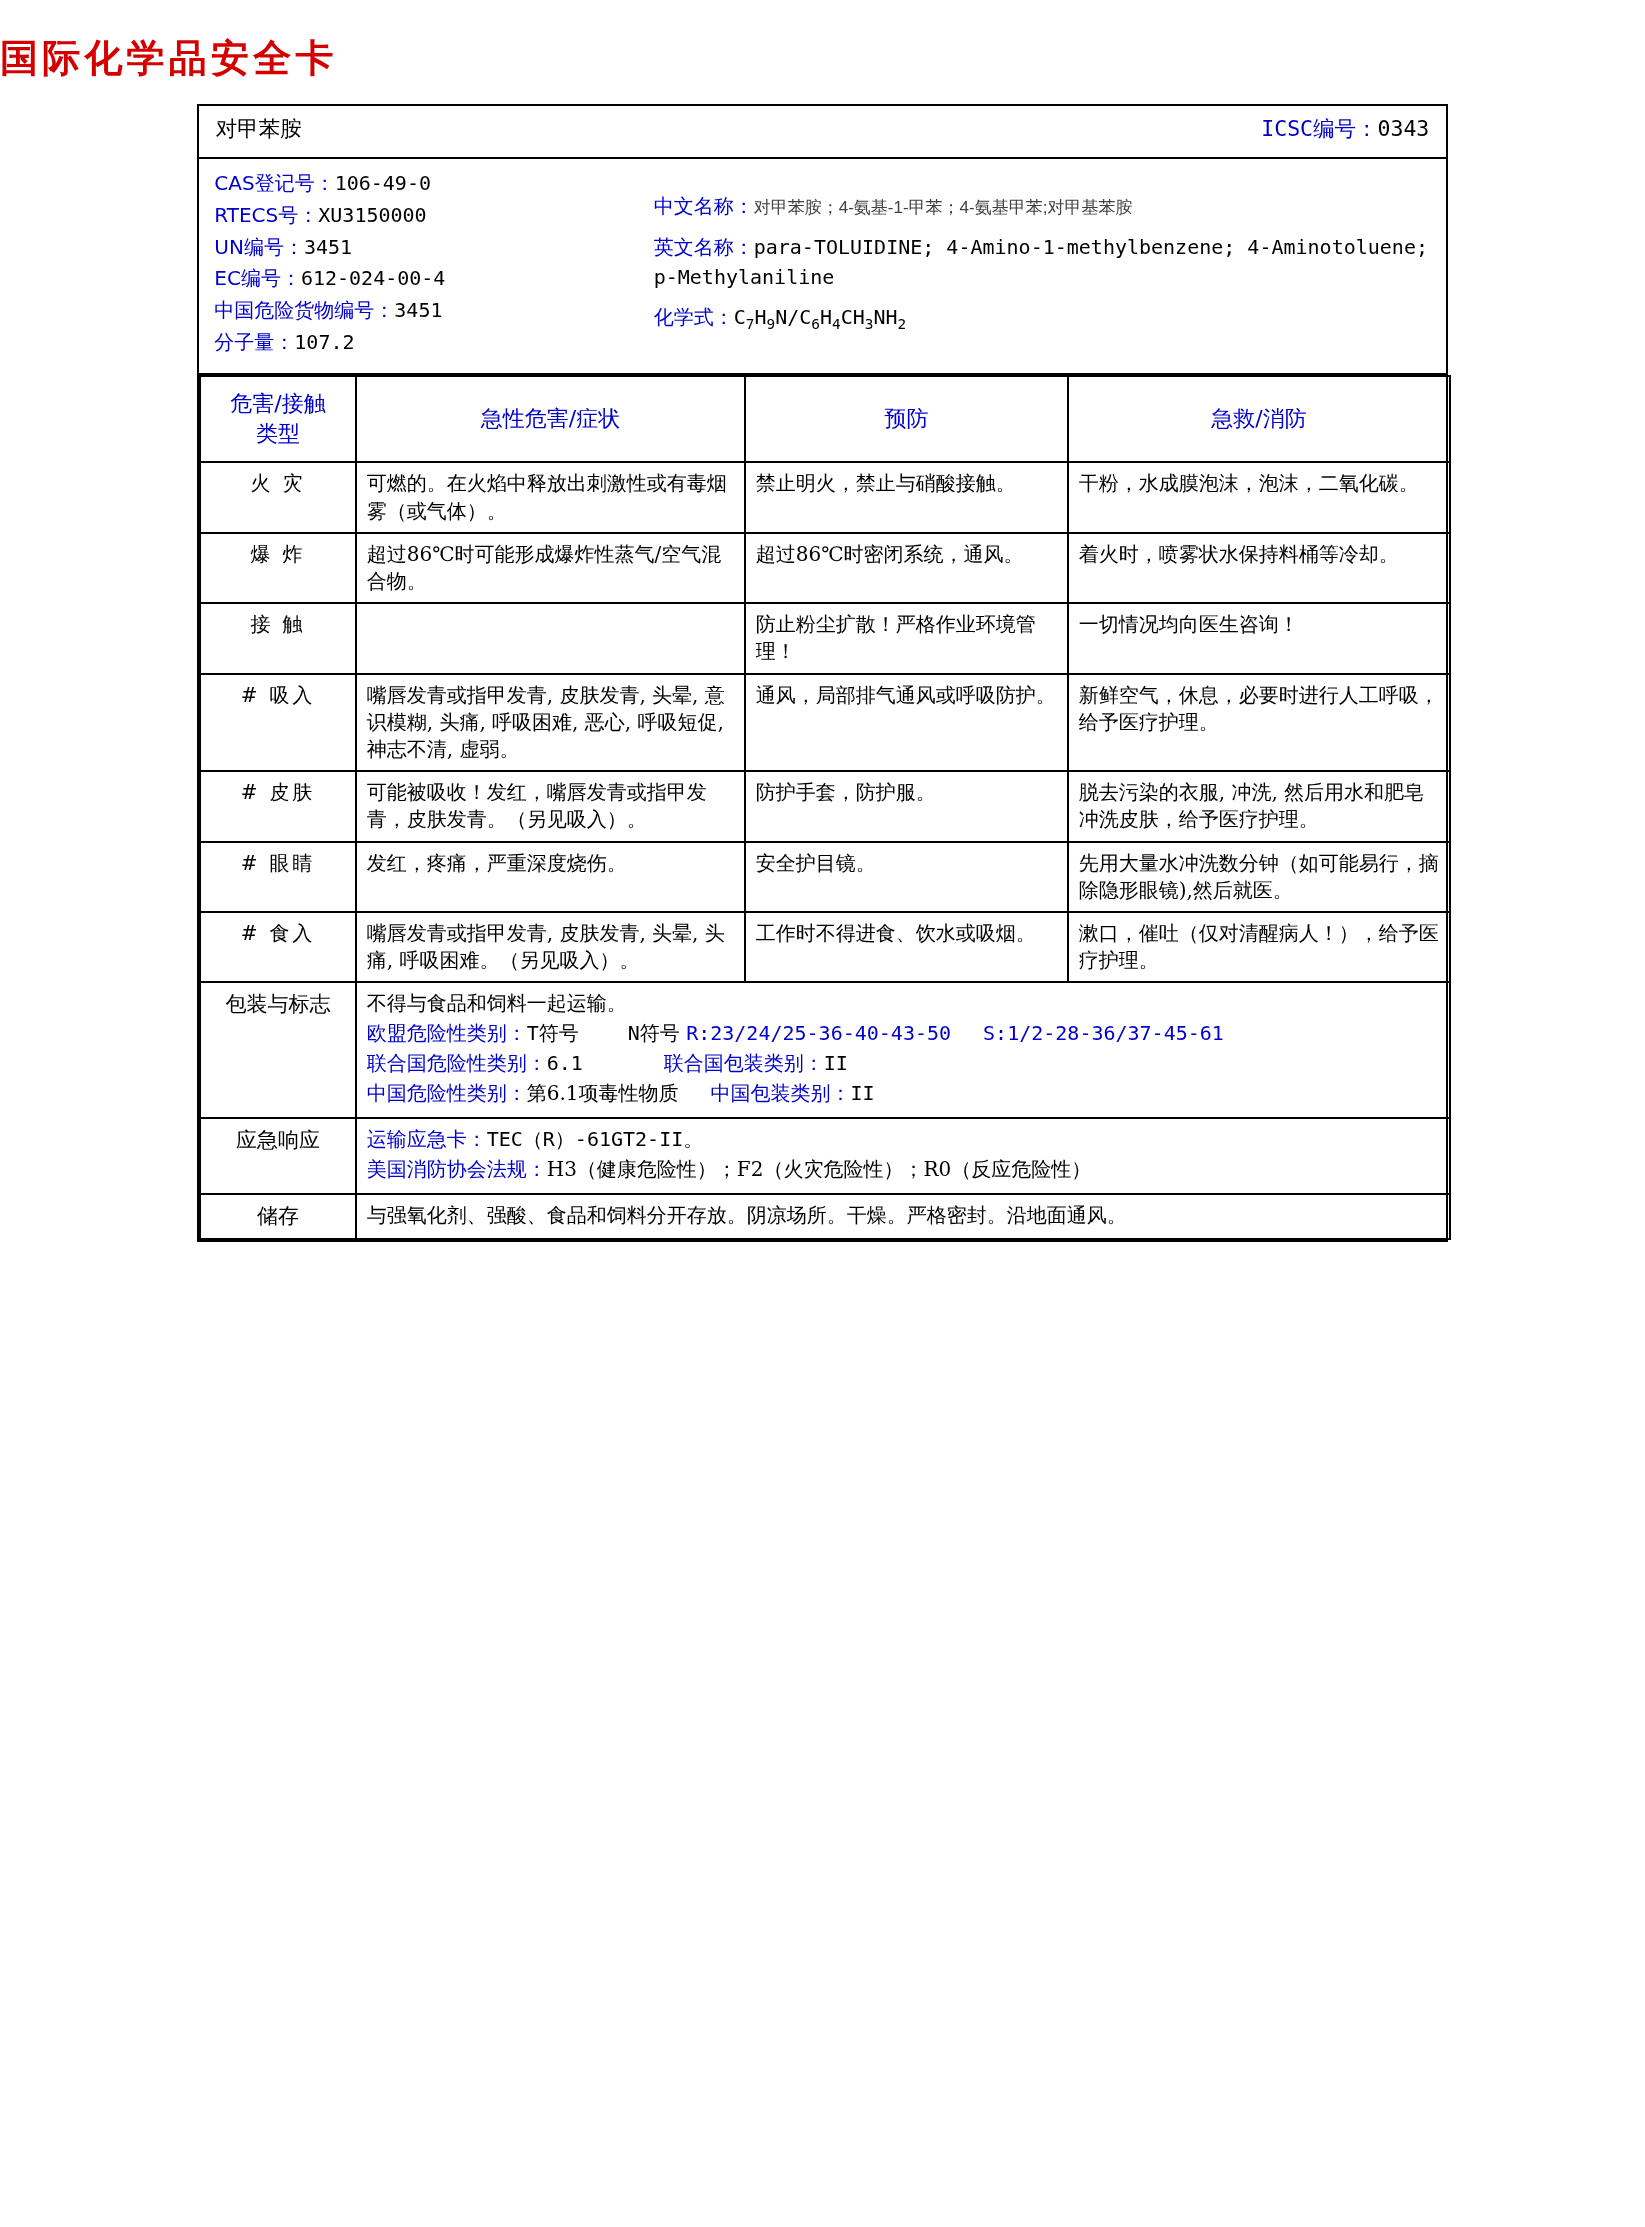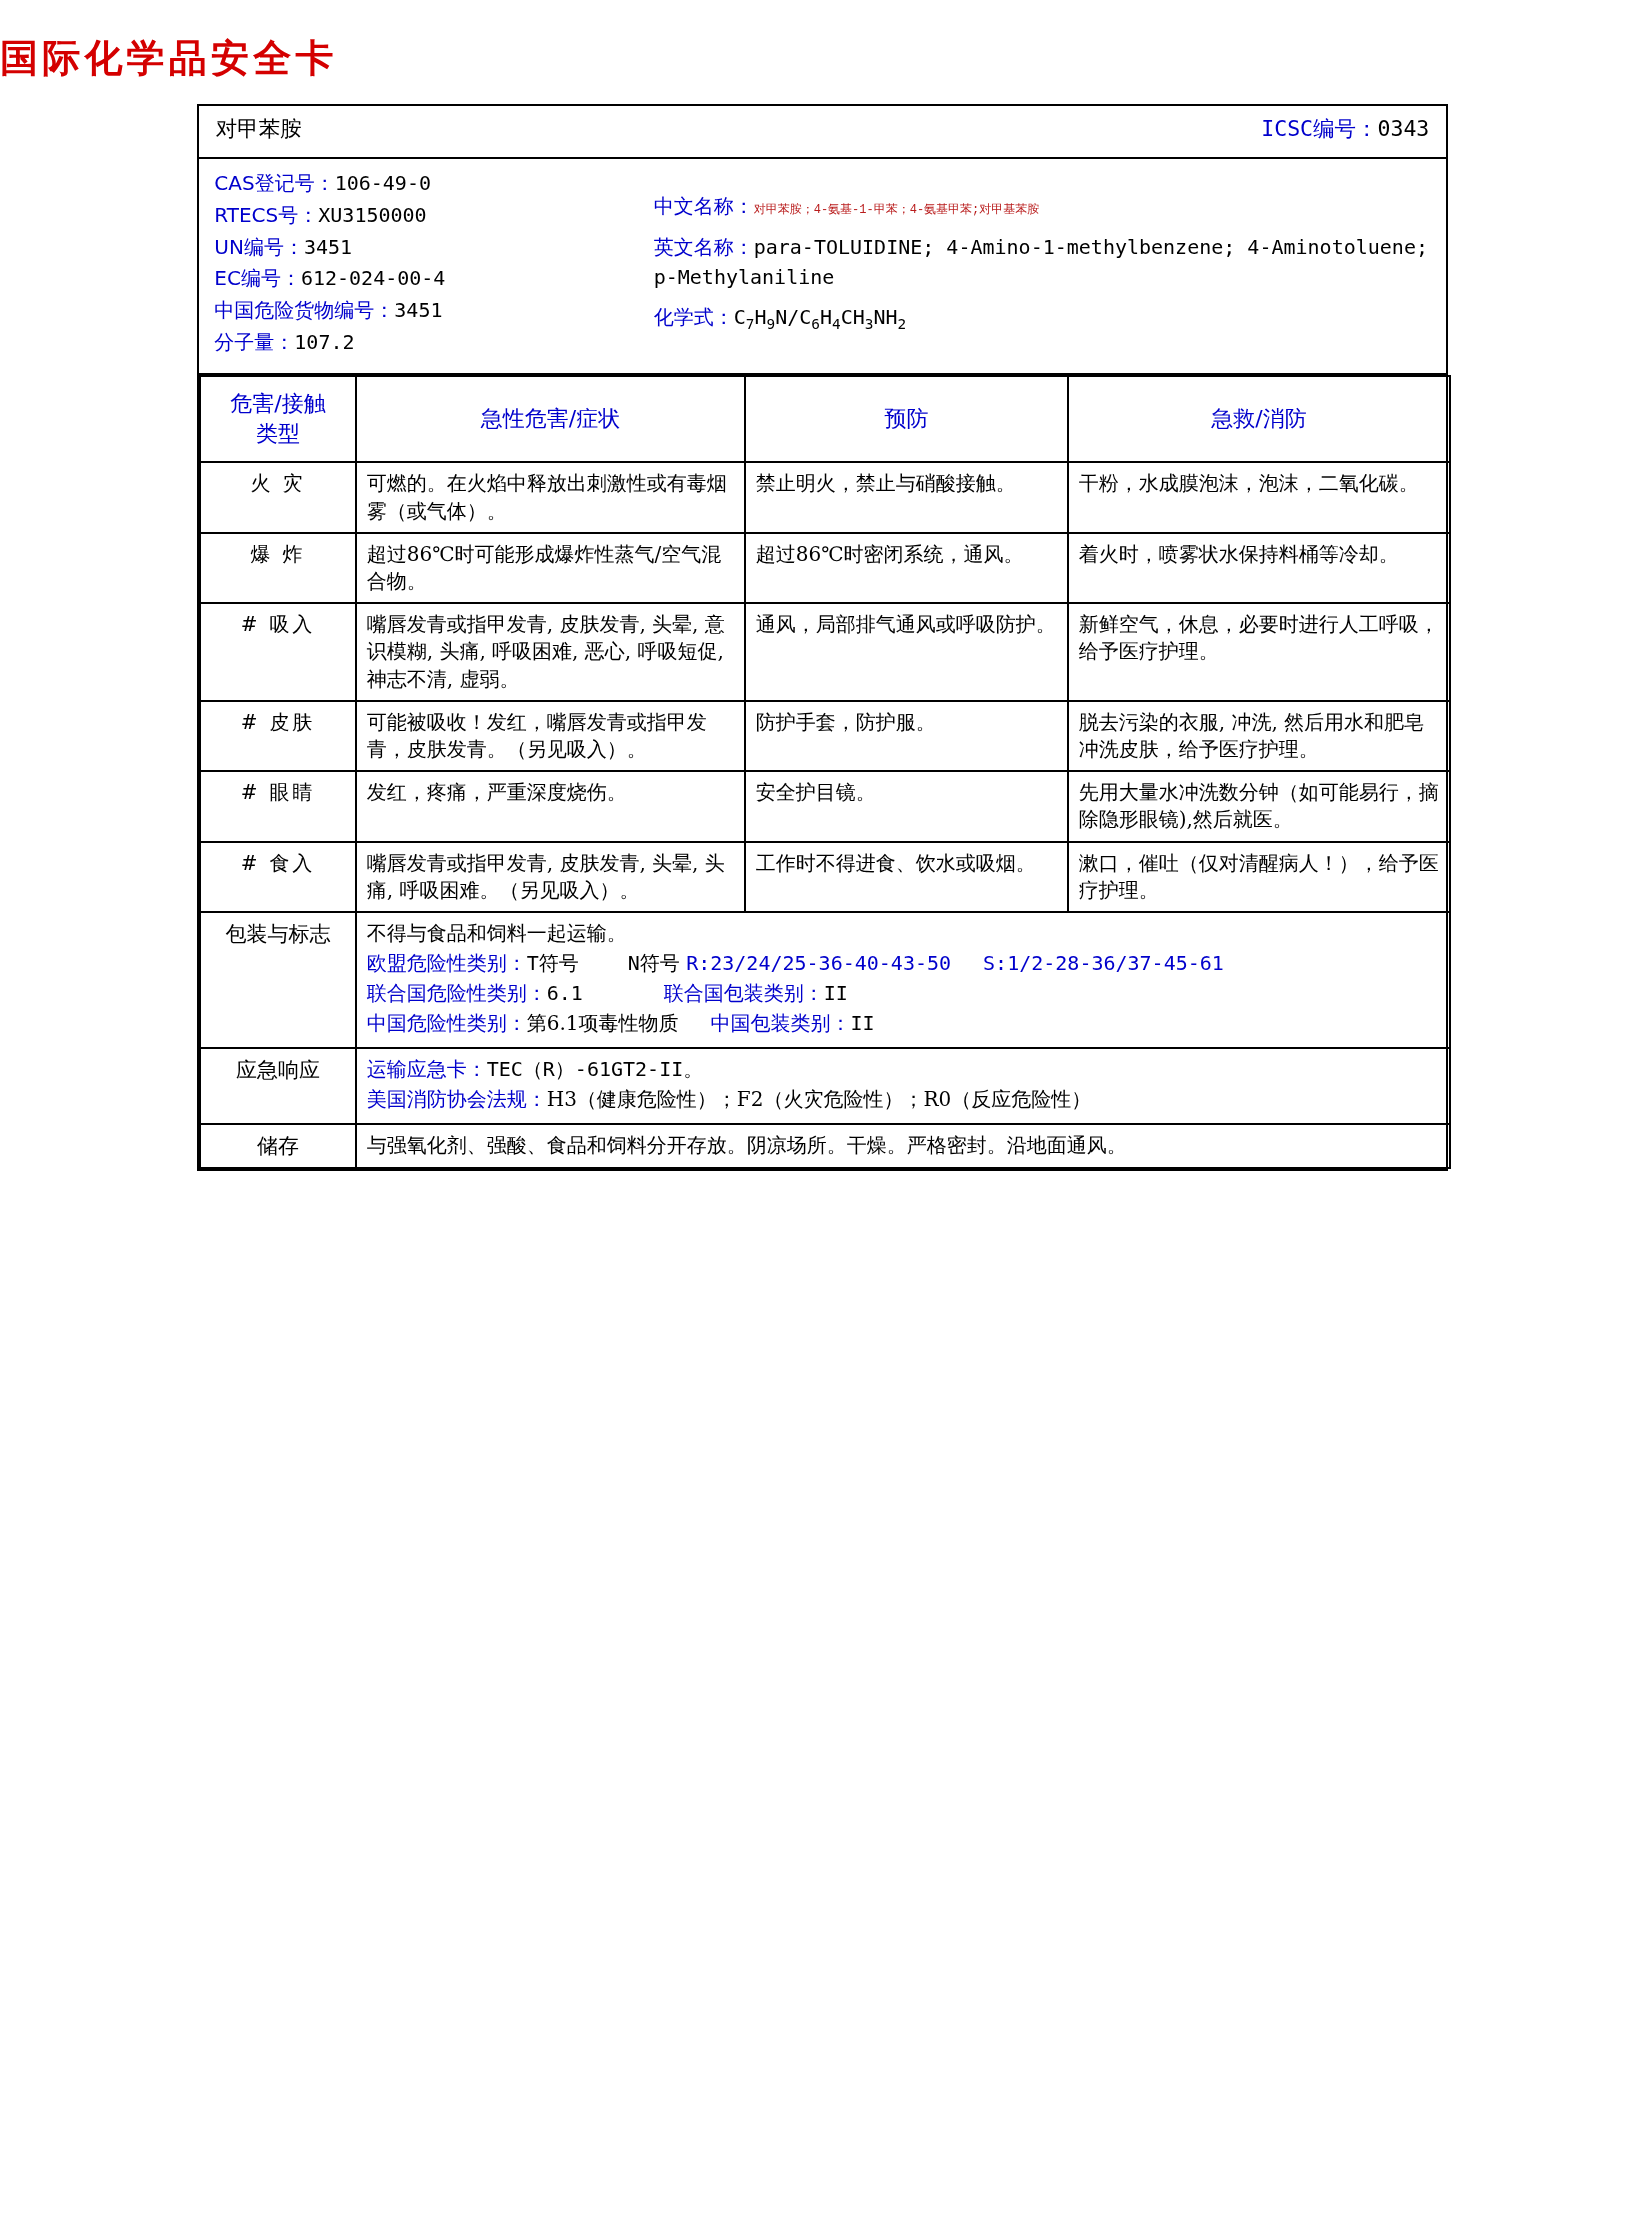--- a/index.html
+++ b/index.html
@@ -82,23 +82,23 @@
     color: #0000cc;
     font-family: "DejaVu Sans", "Liberation Sans", sans-serif;
     font-size: 20px;
   }
   .v {
     color: #000;
     font-family: "DejaVu Sans Mono", "Liberation Mono", monospace;
     font-size: 20px;
   }
   .v-cn {
-    color: #b91c1c;
-    font-family: Liberation Mono, monospace;
-    font-size: 12px;
+    color: #404040;
+    font-family: Liberation Sans, sans-serif;
+    font-size: 17px;
   }
   .kv-block { margin-bottom: 11px; }
   sub { font-size: 0.72em; vertical-align: sub; }
 
   
   table.main {
     width: 100%;
     border-collapse: collapse;
     table-layout: fixed;
   }
@@ -223,20 +223,26 @@
           <td class="body">禁止明火，禁止与硝酸接触。</td>
           <td class="body">干粉，水成膜泡沫，泡沫，二氧化碳。</td>
         </tr>
         <tr>
           <td class="rowlabel">爆 炸</td>
           <td class="body">超过86℃时可能形成爆炸性蒸气/空气混合物。</td>
           <td class="body">超过86℃时密闭系统，通风。</td>
           <td class="body">着火时，喷雾状水保持料桶等冷却。</td>
         </tr>
         <tr>
+          <td class="rowlabel">接 触</td>
+          <td class="body"></td>
+          <td class="body">防止粉尘扩散！严格作业环境管理！</td>
+          <td class="body">一切情况均向医生咨询！</td>
+        </tr>
+        <tr>
           <td class="rowlabel"># 吸入</td>
           <td class="body">嘴唇发青或指甲发青, 皮肤发青, 头晕, 意识模糊, 头痛, 呼吸困难, 恶心, 呼吸短促, 神志不清, 虚弱。</td>
           <td class="body">通风，局部排气通风或呼吸防护。</td>
           <td class="body">新鲜空气，休息，必要时进行人工呼吸，给予医疗护理。</td>
         </tr>
         <tr>
           <td class="rowlabel"># 皮肤</td>
           <td class="body">可能被吸收！发红，嘴唇发青或指甲发青，皮肤发青。（另见吸入）。</td>
           <td class="body">防护手套，防护服。</td>
           <td class="body">脱去污染的衣服, 冲洗, 然后用水和肥皂冲洗皮肤，给予医疗护理。</td>

